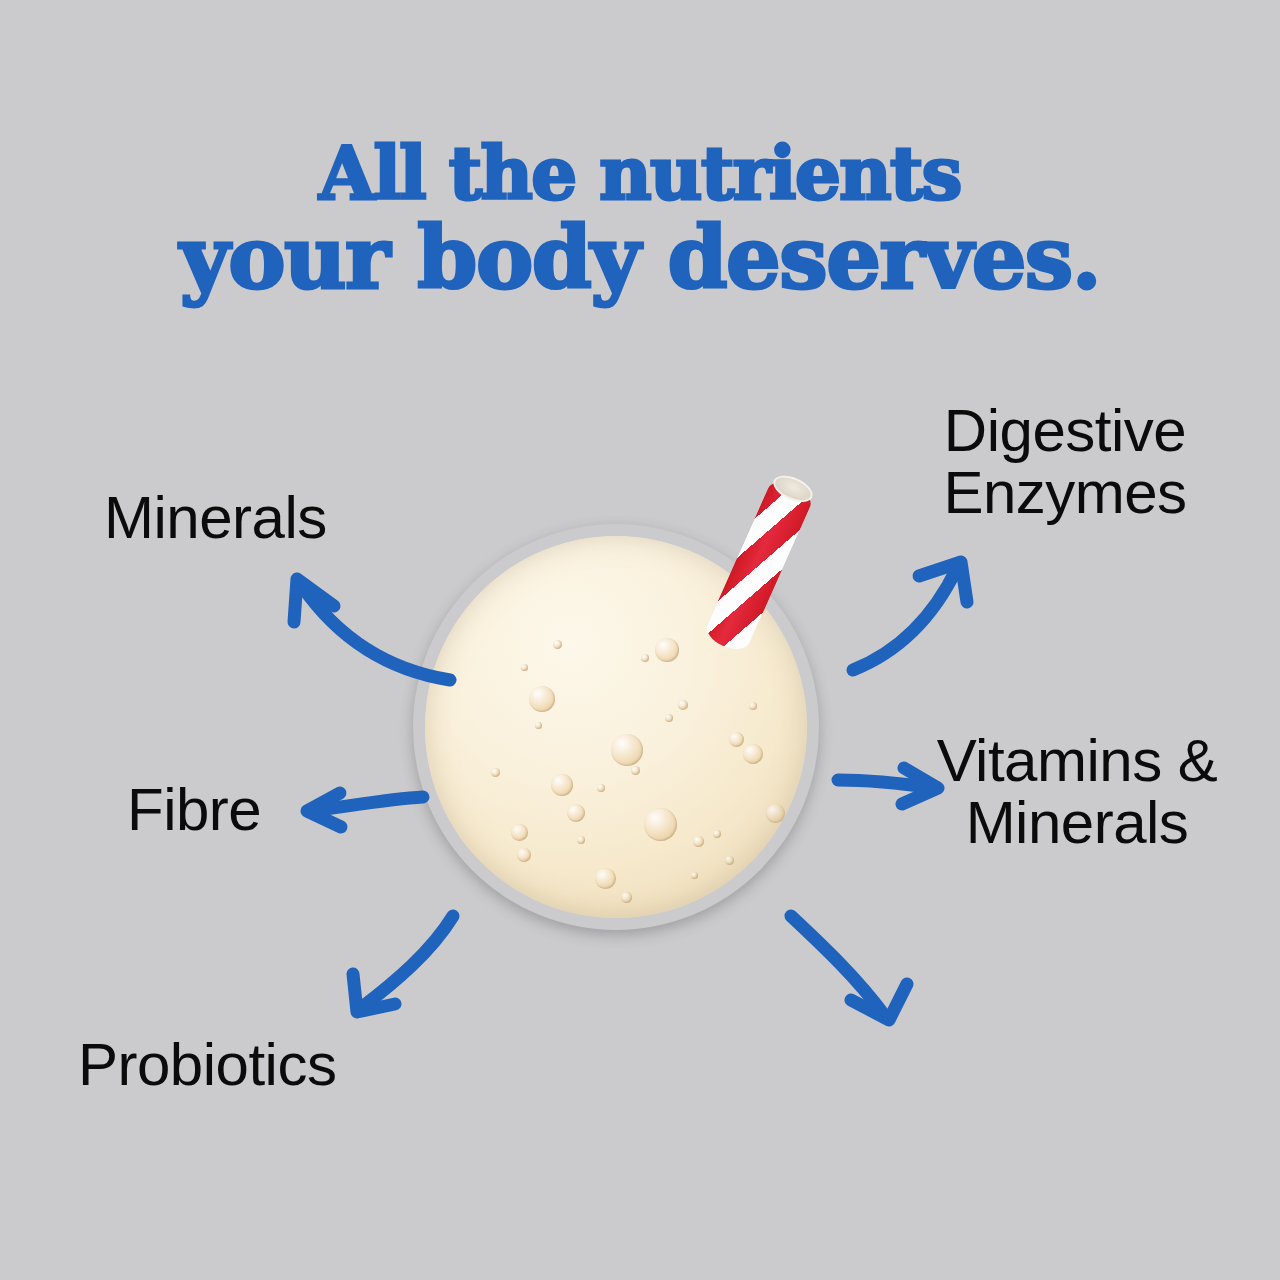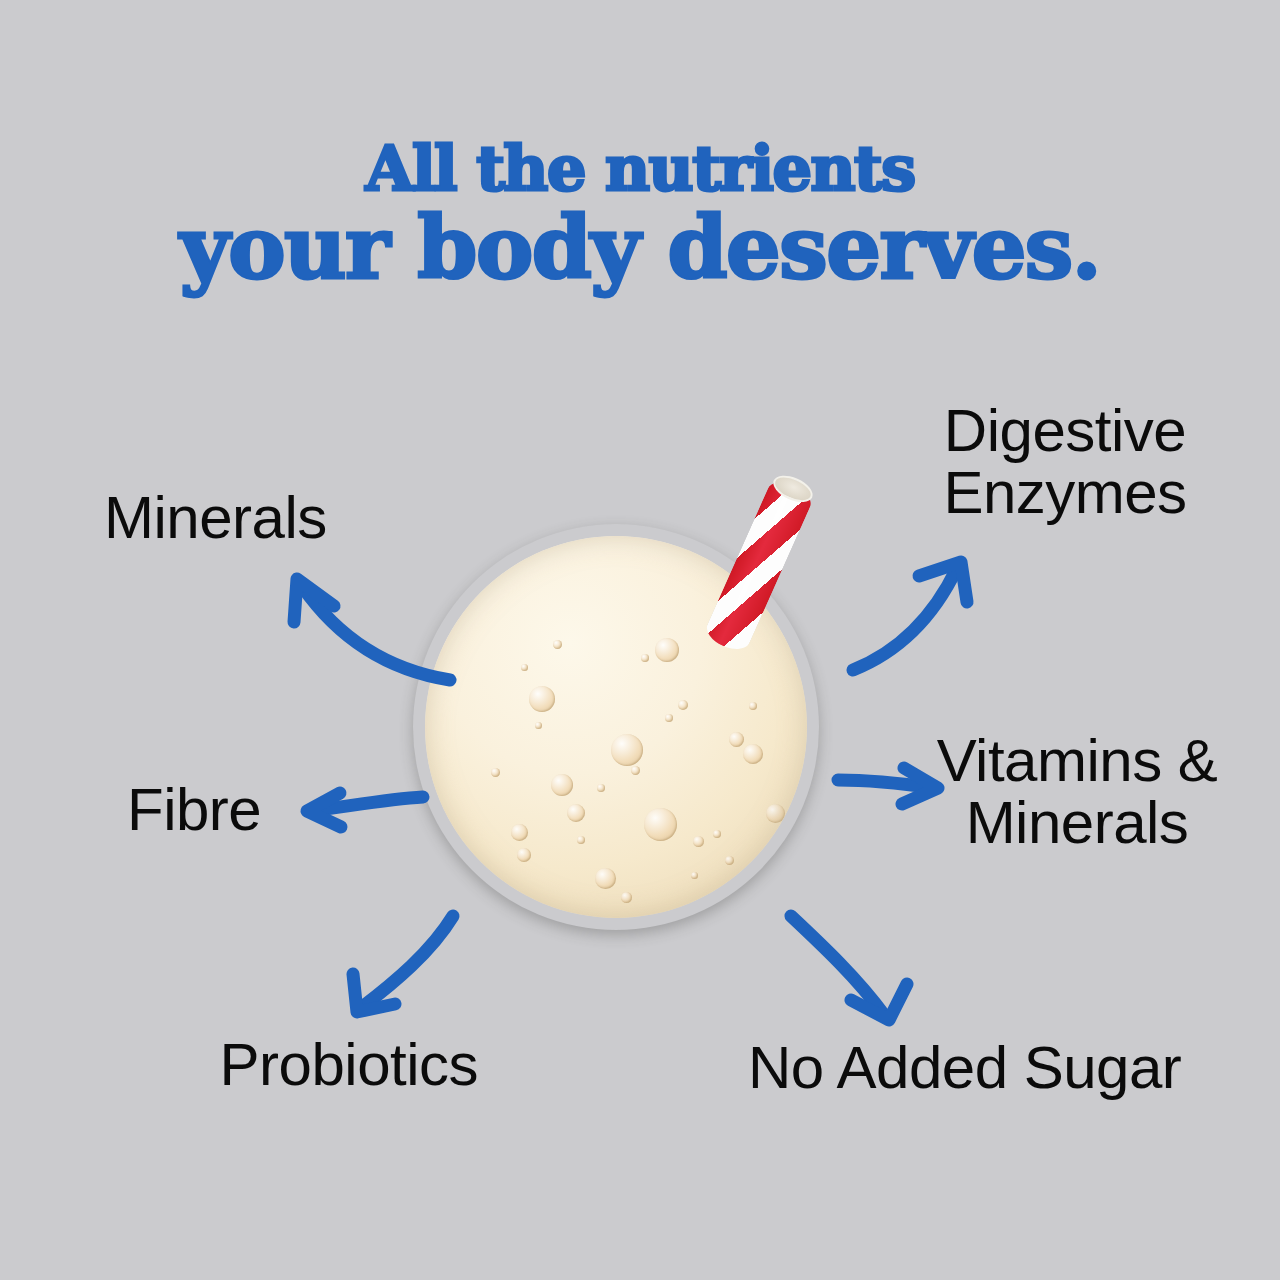--- a/index.html
+++ b/index.html
@@ -30,40 +30,40 @@
     color: #2063bd;
     font-family: "DejaVu Serif", "Liberation Serif", serif;
     font-weight: 700;
     font-size: 86px;
     line-height: 1.05;
     letter-spacing: -1.5px;
     -webkit-text-stroke: 3px #2063bd;
     paint-order: stroke fill;
   }
   #headline .hl-line { display: block; white-space: nowrap; }
-  #headline .hl-line.l1 { font-size: 62px; }
+  #headline .hl-line.l1 { font-size: 72px; }
   #headline .hl-line.l2 { font-size: 86px; margin-top: 2px; }
 
   
   .label {
     position: absolute;
     color: #0b0b0b;
     font-family: "Liberation Sans", sans-serif;
     font-weight: 400;
     font-size: 60px;
     line-height: 1.03;
     letter-spacing: -0.5px;
     white-space: pre-line;
   }
   .label.center { text-align: center; }
   .label.left   { text-align: left; }
 
   #label-protein         { left: 104px;  top: 487px;  width: 330px; }
   #label-fibre           { left: 127px;  top: 779px;  width: 260px; }
-  #label-probiotics      { left: 78px;   top: 1034px; width: 400px; text-align: right; }
+  #label-probiotics      { left: 78px;   top: 1034px; width: 400px; }
   #label-digestive       { left: 900px;  top: 400px;  width: 330px; }
   #label-vitamins        { left: 912px;  top: 730px;  width: 330px; }
   #label-nosugar         { left: 748px;  top: 1037px; width: 470px; }
 
   
   #glass-wrap {
     position: absolute;
     left: 413px;
     top: 524px;
     width: 406px;
@@ -243,15 +243,14 @@
   <div class="label left" id="label-fibre">Fibre</div>
 
   <div class="label left" id="label-probiotics">Probiotics</div>
 
   <div class="label center" id="label-vitamins">Vitamins &amp;
 Minerals</div>
 
   <div class="label center" id="label-digestive">Digestive
 Enzymes</div>
 
-  <div class="label left" id="label-nosugar">No Added Sugar</div>
 
 </div>
 
 </body></html>

